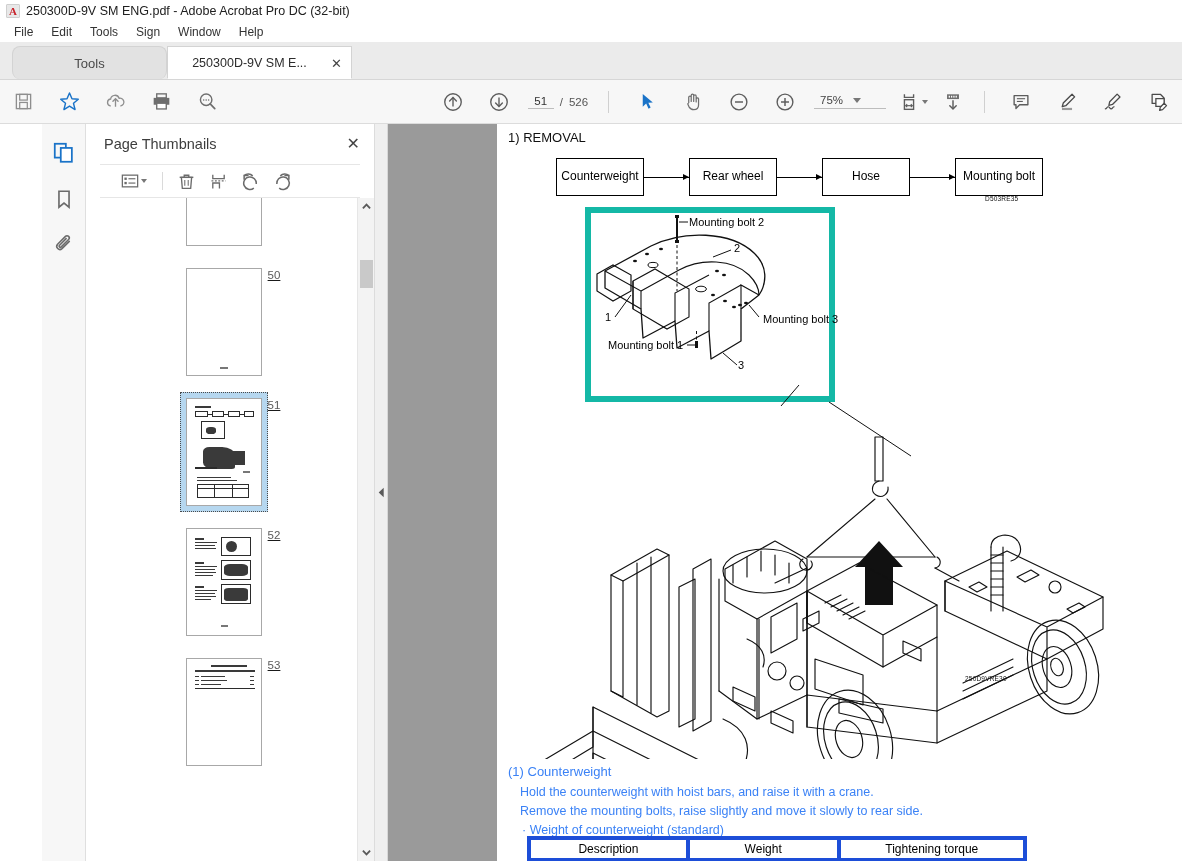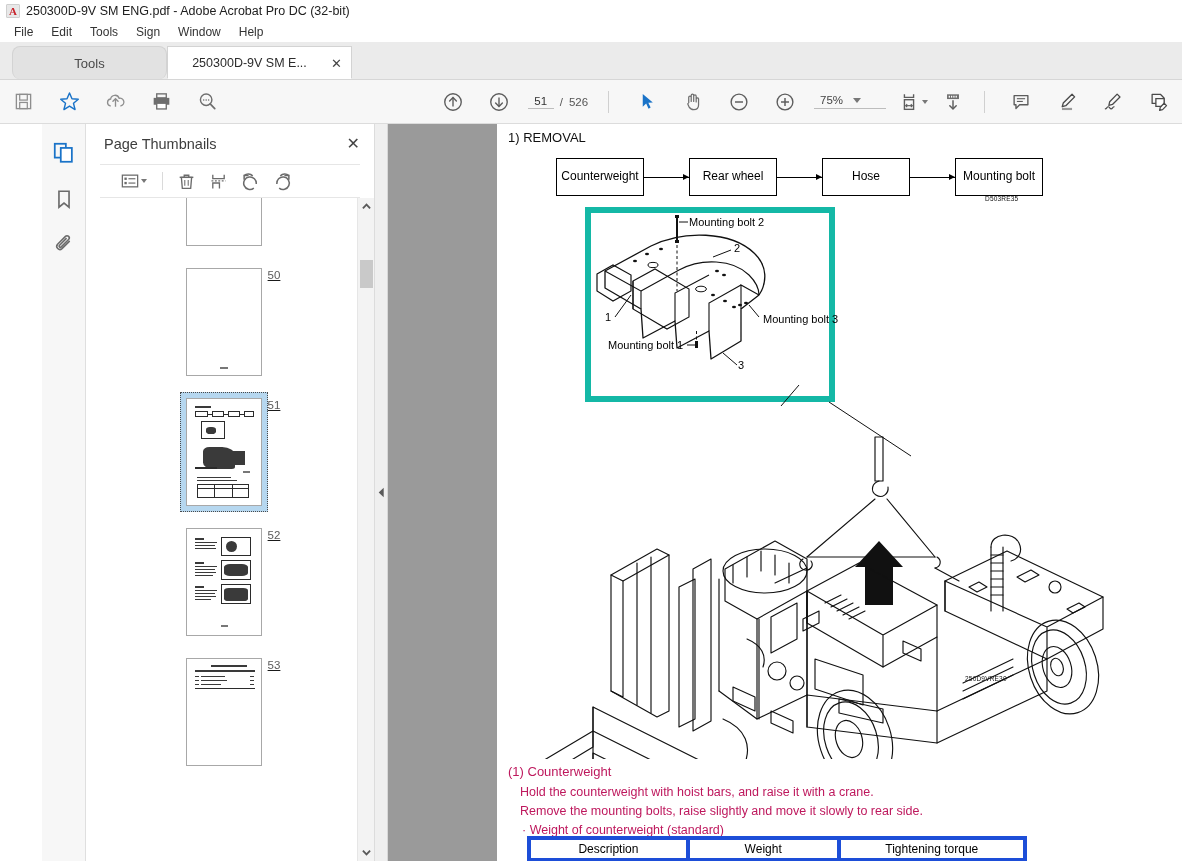--- a/index.html
+++ b/index.html
@@ -185,21 +185,21 @@
     border-left:6px solid #000; border-top:3.5px solid transparent; border-bottom:3.5px solid transparent;
   }
   .figcode {
     position:absolute; font-size:6.5px; color:#111; letter-spacing:.2px;
     font-family:"Liberation Sans", sans-serif;
   }
   .detailbox { position:absolute; left:88px; top:83px; width:250px; height:195px; border:6px solid #14b8a6; background:#fff; }
   .dlbl { position:absolute; font-size:11px; color:#000; white-space:nowrap; }
   .dnum { position:absolute; font-size:11px; color:#000; }
 
-  .body-txt { position:absolute; font-size:12.5px; color:#be185d; white-space:nowrap; }
+  .body-txt { position:absolute; font-size:12.5px; color:#3b82f6; white-space:nowrap; }
   .tbl { position:absolute; left:30px; top:712px; width:500px; border-collapse:collapse; }
   .tbl th {
     border:4px solid #1d4ed8; font-size:12px; font-weight:normal; color:#000;
     height:22px; text-align:center; background:#fff;
   }
   svg.illus { position:absolute; }
 </style>
 </head>
 <body>
 

